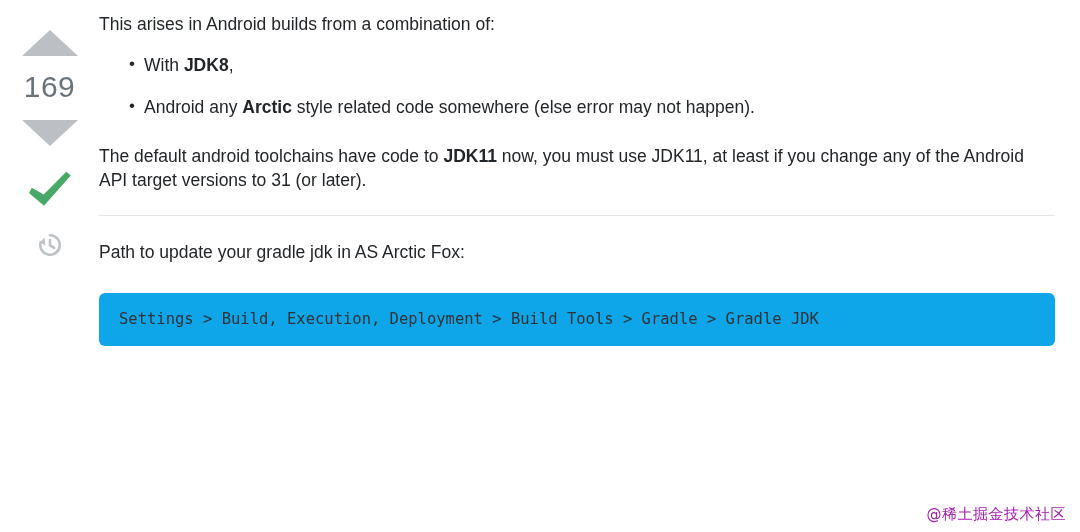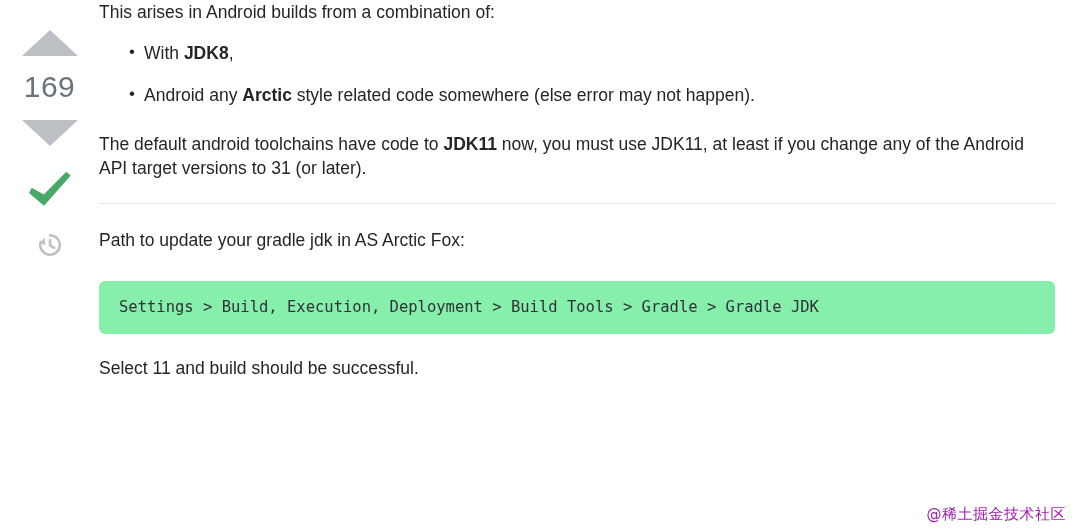--- a/index.html
+++ b/index.html
@@ -71,21 +71,21 @@
     margin-top: 20px;
     width: 30px;
     height: 30px;
     display: block;
     opacity: .95;
   }
 
   
   .post-body {
     flex: 1 1 auto;
-    padding: 0 25px 0 0;
+    padding: 12px 25px 0 0;
     box-sizing: border-box;
     font-size: 17.5px;
     line-height: 1.42;
   }
 
   .post-body p {
     margin: 0 0 18px 0;
   }
 
   .post-body p.tight {
@@ -114,21 +114,21 @@
 
   b { font-weight: bold; }
 
   hr.sep {
     border: 0;
     border-top: 1px solid #e4e6e8;
     margin: 22px 0 24px 0;
   }
 
   pre.code {
-    background: #86efac;
+    background: #0ea5e9;
     border-radius: 6px;
     margin: 0 0 18px 0;
     padding: 15px 20px;
     font-family: "DejaVu Sans Mono", "Liberation Mono", monospace;
     font-size: 15.5px;
     line-height: 1.45;
     color: #2f3337;
     white-space: pre;
     overflow: hidden;
   }
@@ -185,18 +185,17 @@
     <p style="margin-top:24px;">
       <span>The default android toolchains have code to </span><b>JDK11</b><span> now, you must use JDK11, at least if you change any of the Android API target versions to 31 (or later).</span>
     </p>
 
     <hr class="sep">
 
     <p style="margin-bottom:28px;">Path to update your gradle jdk in AS Arctic Fox:</p>
 
     <pre class="code">Settings &gt; Build, Execution, Deployment &gt; Build Tools &gt; Gradle &gt; Gradle JDK</pre>
 
-    <p style="margin-top:22px;">Select 11 and build should be successful.</p>
 
   </div>
 </div>
 
 <div class="watermark">@稀土掘金技术社区</div>
 
 </body></html>

